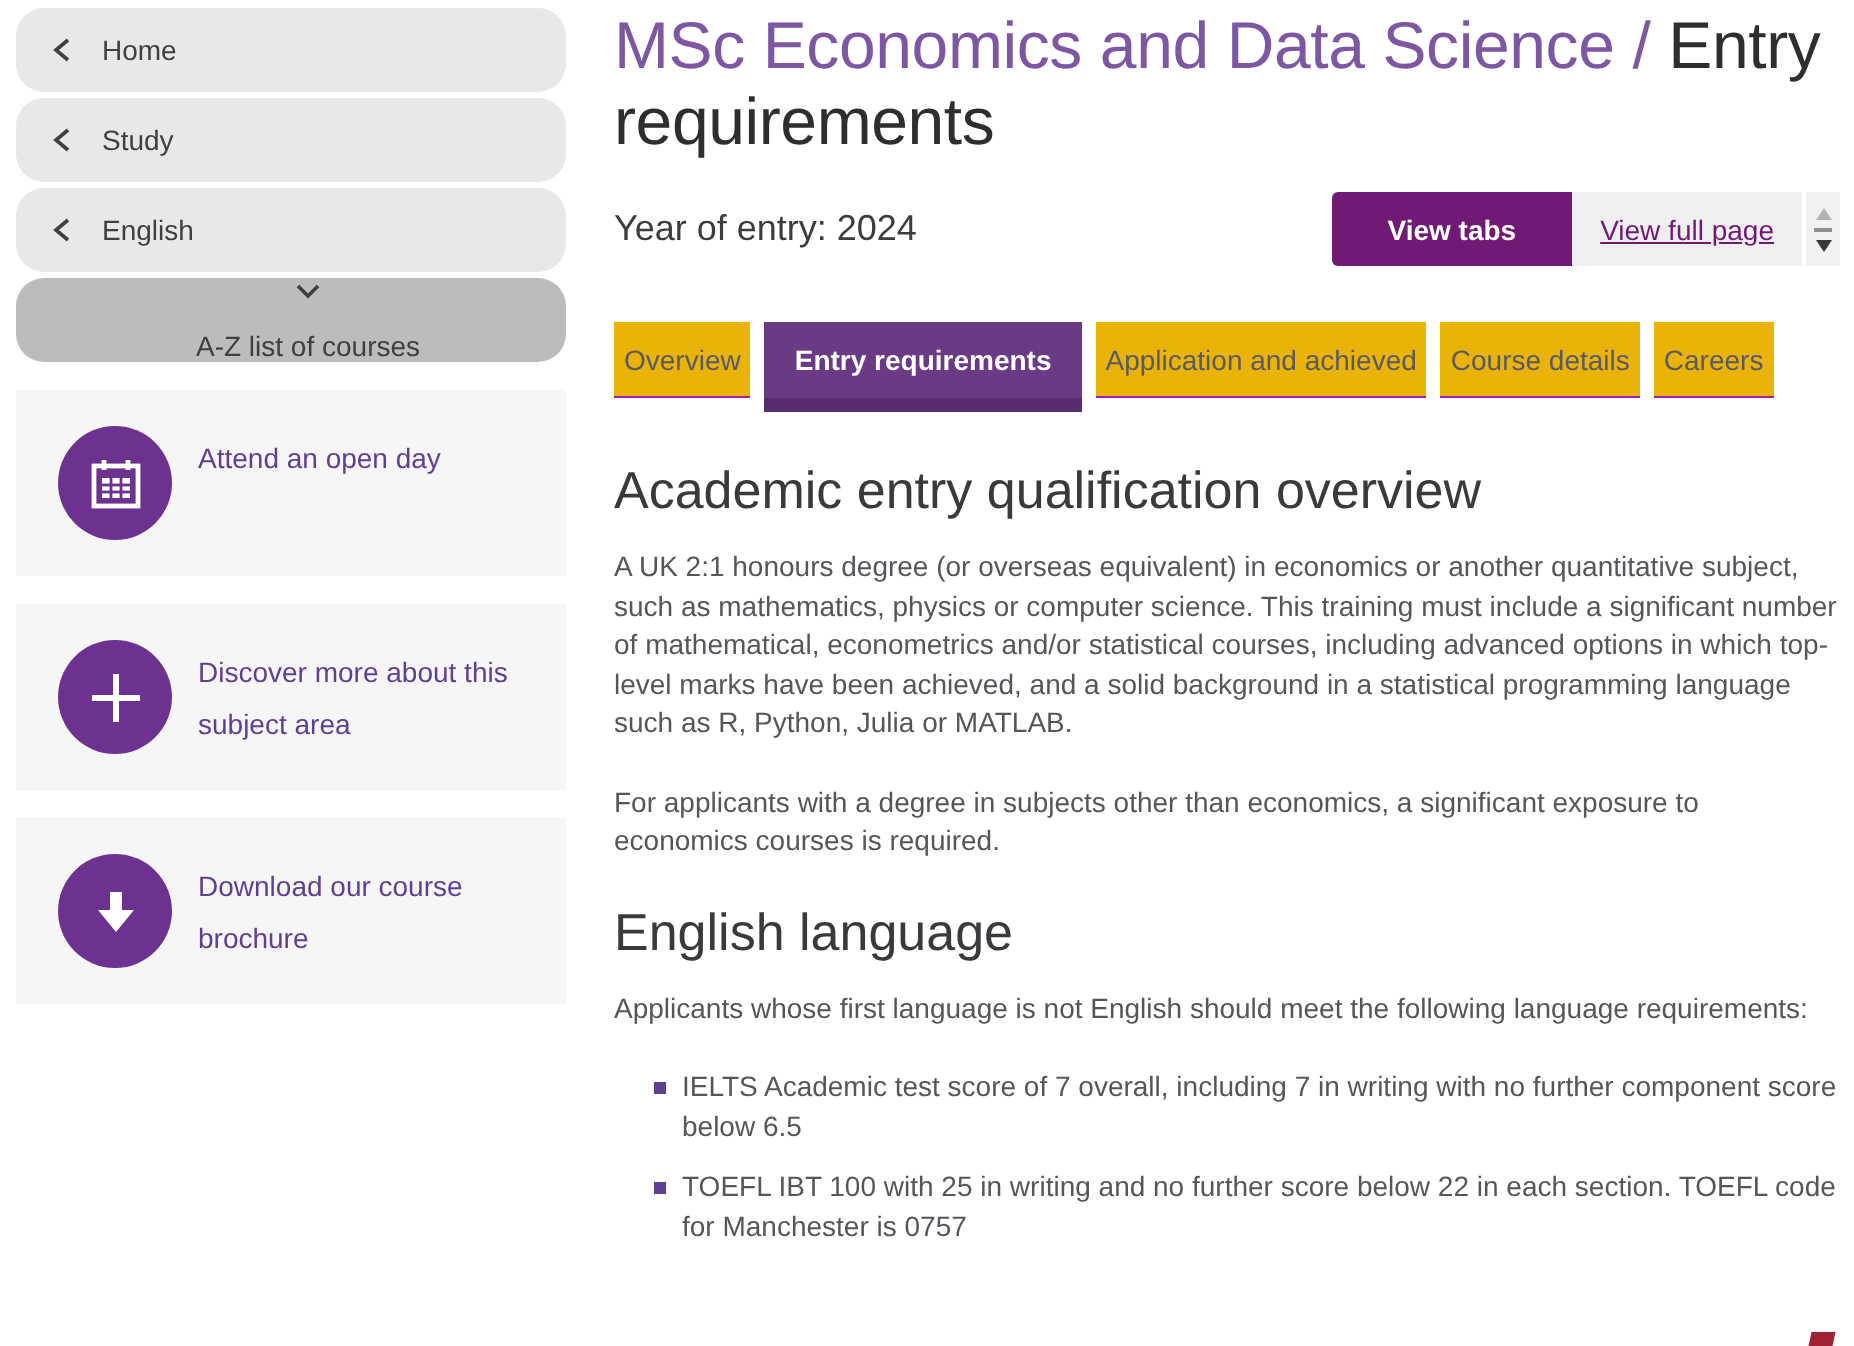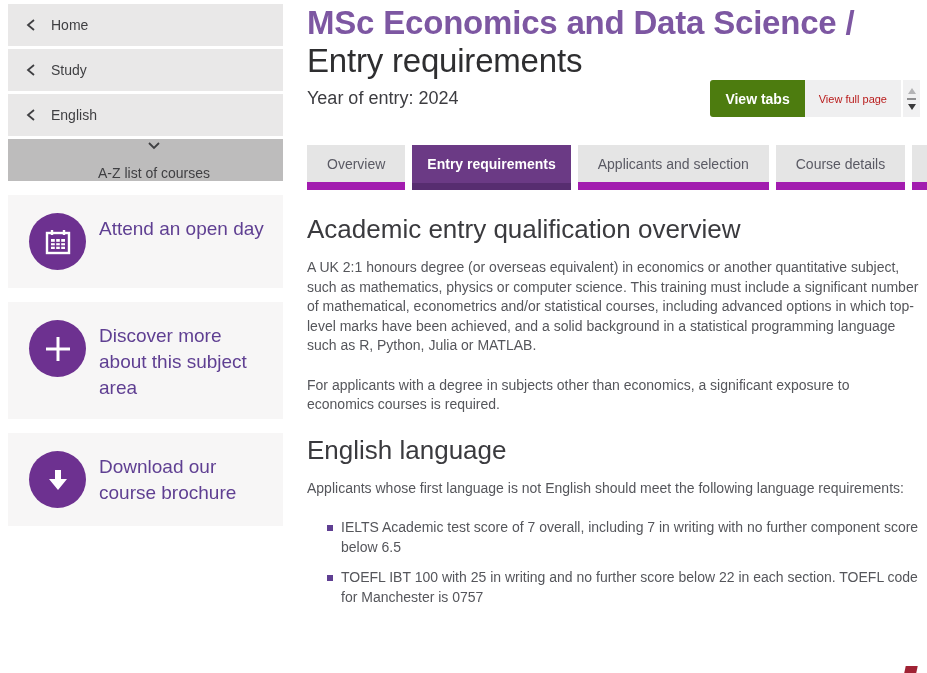--- a/index.html
+++ b/index.html
@@ -14,79 +14,80 @@
 
   
   .sidebar { position:absolute; left:8px; top:4px; width:275px; }
   .nav-item {
     height:42px; margin-bottom:3px;
     background:#e9e8e8;
     display:flex; align-items:center;
     padding-left:17px; gap:14px;
     font-size:14px; color:#3f3f42;
     cursor:pointer;
+    border-radius:14px;
   }
   .nav-item.current { background:#bdbcbc;flex-direction:column; }
   .nav-item svg { display:block; flex-shrink:0; }
 
   .promo-card {
     margin-top:14px;
     background:#f7f6f6;
     padding:18px 14px 18px 21px;
     display:flex; gap:13px; align-items:flex-start;
     cursor:pointer;
   }
   .promo-icon {
     width:57px; height:57px; border-radius:50%;
     background:#6d3190; flex-shrink:0;
     display:flex; align-items:center; justify-content:center;
   }
   .promo-label {
-    font-size:19px; line-height:26px;
+    font-size:14px; line-height:26px;
     color:#5f3f92; padding-top:3px;
   }
 
   
   .main { position:absolute; left:307px; top:0; width:613px; }
 
   h1.page-title {
     margin:4px 0 0; font-weight:300;
     font-size:33px; line-height:38px; letter-spacing:-0.2px;
   }
-  .title-course { color:#7d57a2;font-weight:bold; }
+  .title-course { color:#7d57a2; }
   .title-section { color:#2e2e30; }
 
   .year-row {
-    margin-top:0; height:37px;
+    margin-top:16px; height:37px;
     display:flex; justify-content:space-between; align-items:center;
   }
   .year-label { font-size:18px; color:#3c3c40; }
   .view-controls { display:flex; align-items:stretch; height:37px; }
   .btn-view-tabs {
-    background:#4d7c0f; color:#fff; font-weight:bold; font-size:14px;
-    border:none; padding:0 15px; border-radius:3px 0 0 3px;
+    background:#701a75; color:#fff; font-weight:bold; font-size:14px;
+    border:none; padding:0 28px; border-radius:3px 0 0 3px;
     font-family:inherit; cursor:pointer;
   }
   .btn-view-full {
-    background:#efeff0; color:#b91c1c; font-size:11px;
-    border:none; padding:0 14px; font-family:inherit; cursor:pointer;
+    background:#efeff0; color:#701a75; font-size:14px;
+    border:none; padding:0 14px; font-family:inherit; cursor:pointer;text-decoration:underline;
   }
   .scroll-stepper {
     width:17px; margin-left:2px; background:#f1f1f2;
     display:flex; flex-direction:column; align-items:center; justify-content:center;
     cursor:pointer;
   }
   .tri-up { width:0; height:0; border-left:4px solid transparent; border-right:4px solid transparent; border-bottom:6px solid #b4b4b6; }
   .tri-down { width:0; height:0; border-left:4px solid transparent; border-right:4px solid transparent; border-top:6px solid #3a3a3c; }
   .stepper-divider { width:9px; height:2px; background:#8f8f91; margin:4px 0; }
 
   .tabs-row { margin-top:28px; display:flex; gap:7px; align-items:flex-start; }
   .tab {
-    background:#e5e5e5; color:#5a5a64; font-size:14px;
-    padding:11px 20px 10px; border-bottom:8px solid #a21caf;
+    background:#eab308; color:#5a5a64; font-size:14px;
+    padding:11px 5px 10px; border-bottom:1px solid #a21caf;
     cursor:pointer; white-space:nowrap;
   }
   .tab.active {
     background:#6b3a85; color:#ffffff; font-weight:bold;
     padding:11px 15px; border-bottom:7px solid #572d70;
   }
 
   h2.section-heading {
     font-weight:300; font-size:26px; line-height:30px;
     color:#3a3a3e; margin:24px 0 14px;
@@ -204,21 +205,21 @@
         <span class="tri-up"></span>
         <span class="stepper-divider"></span>
         <span class="tri-down"></span>
       </span>
     </span>
   </div>
 
   <div class="tabs-row">
     <span class="tab">Overview</span>
     <span class="tab active">Entry requirements</span>
-    <span class="tab">Applicants and selection</span>
+    <span class="tab">Application and achieved</span>
     <span class="tab">Course details</span>
     <span class="tab">Careers</span>
   </div>
 
   <div class="body-text">
     <h2 class="section-heading">Academic entry qualification overview</h2>
     <p>A UK 2:1 honours degree (or overseas equivalent) in economics or another quantitative subject, such as mathematics, physics or computer science. This training must include a significant number of mathematical, econometrics and/or statistical courses, including advanced options in which top-level marks have been achieved, and a solid background in a statistical programming language such as R, Python, Julia or MATLAB.</p>
     <p>For applicants with a degree in subjects other than economics, a significant exposure to economics courses is required.</p>
 
     <h2 class="section-heading second">English language</h2>

